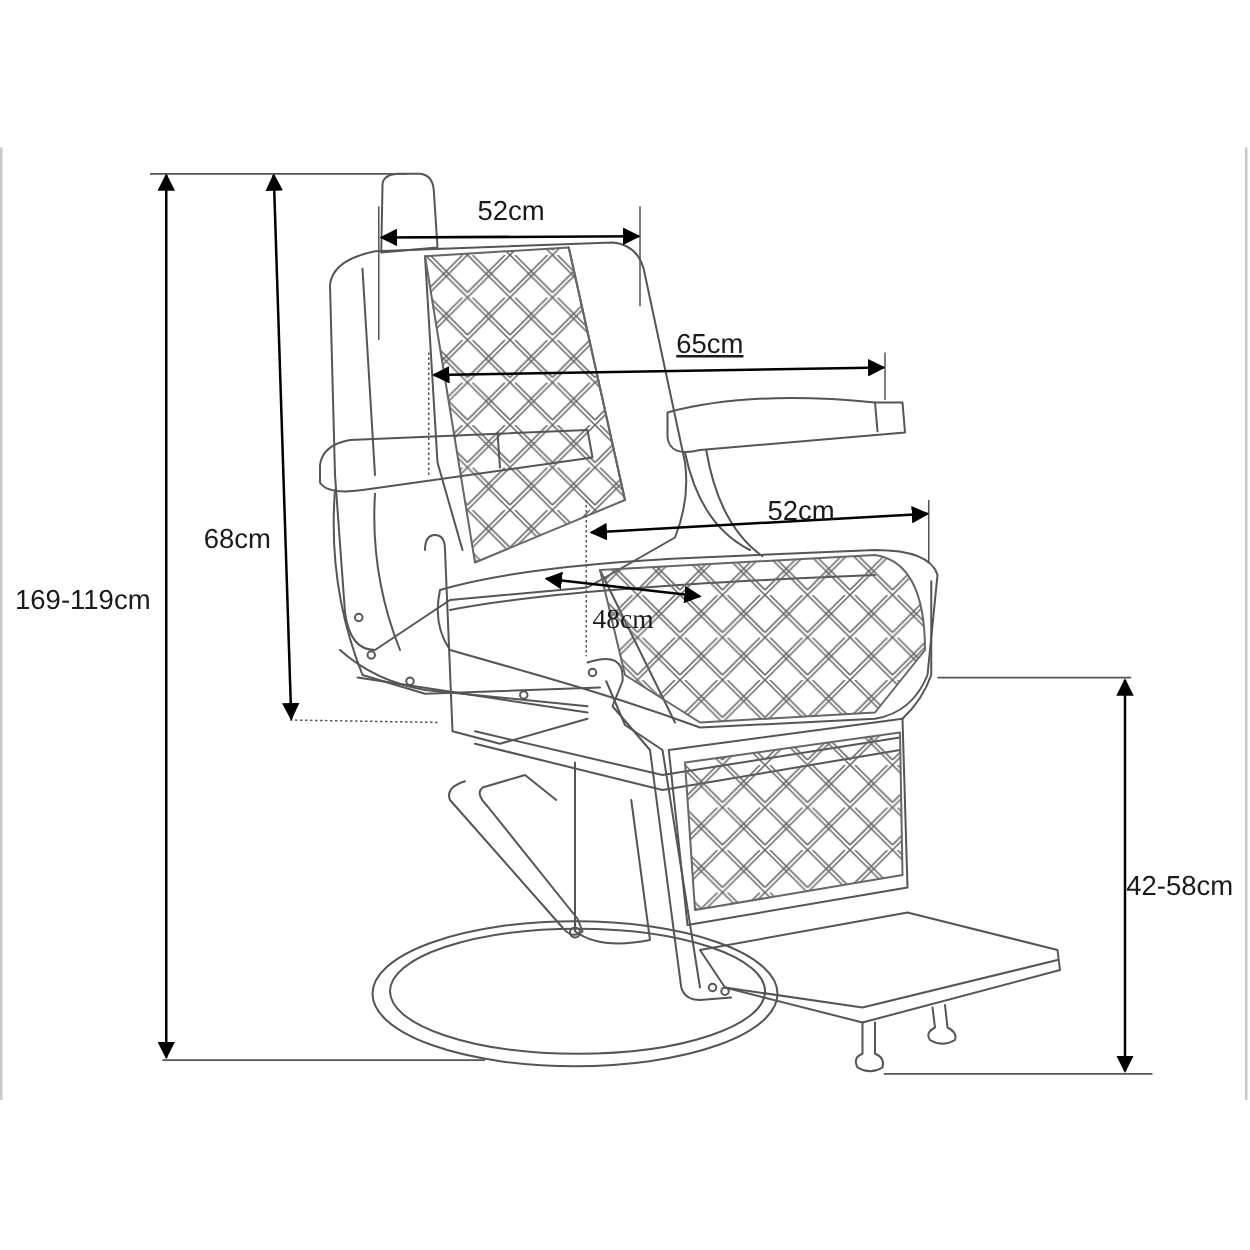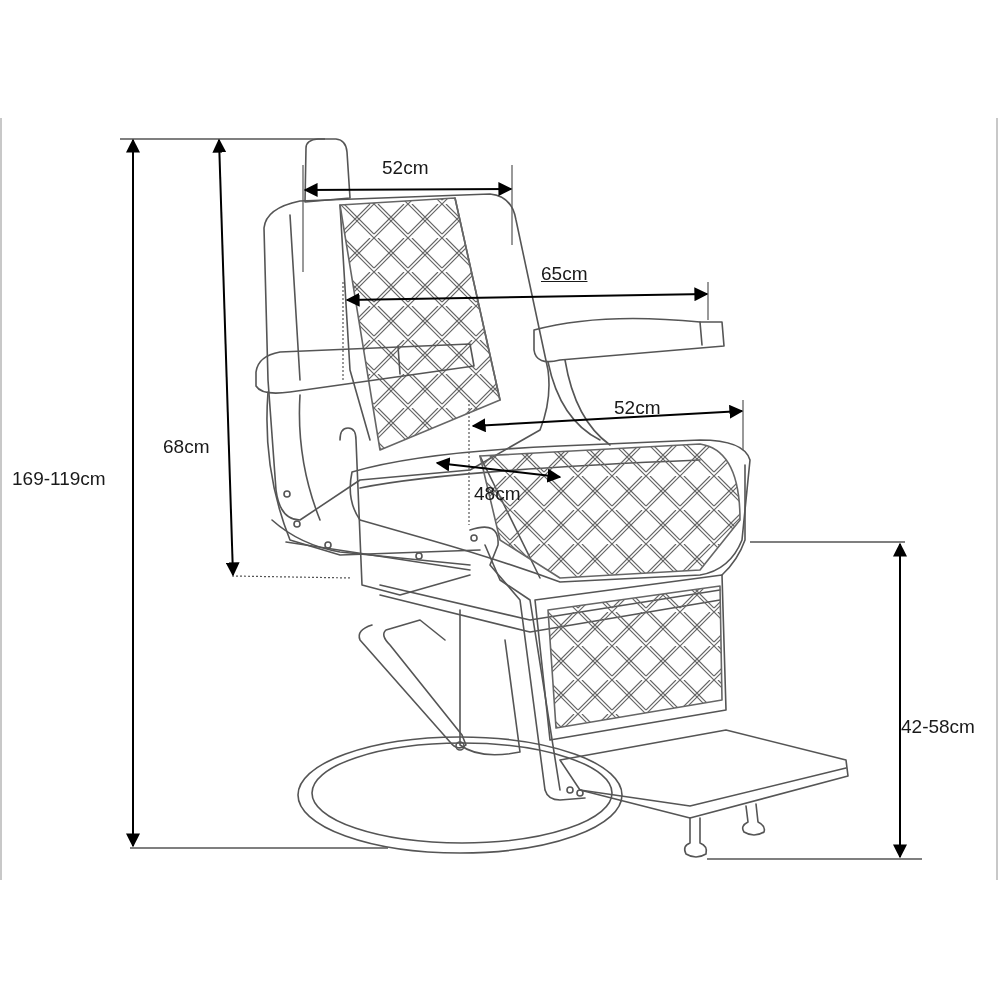--- a/index.html
+++ b/index.html
@@ -1,19 +1,19 @@
 <!DOCTYPE html>
 <html><head>
 <meta charset="utf-8">
 <style>
   html, body { margin: 0; padding: 0; background: #ffffff; }
   body { width: 1000px; height: 1000px; position: relative; overflow: hidden; font-family: "Liberation Sans", sans-serif; }
   .frame-border { position: absolute; top: 118px; width: 2px; height: 762px; background: #c8c8c8; }
   #diagram { position: absolute; left: 0; top: 0; }
-  .label { position: absolute; font-family: "Liberation Sans", sans-serif; font-size: 19px; color: #1a1a1a; white-space: nowrap; line-height: 1; }
+  .label { position: absolute; font-family: "Liberation Sans", sans-serif; font-size: 22px; color: #1a1a1a; white-space: nowrap; line-height: 1; }
 </style>
 </head>
 <body>
 
 <div class="frame-border" style="left:0;"></div>
 <div class="frame-border" style="left:996px;"></div>
 
 <svg id="diagram" width="1000" height="1000" viewBox="0 0 1000 1000" xmlns="http://www.w3.org/2000/svg">
   <defs>
     <marker id="ah" viewBox="0 0 10 10" refX="9" refY="5" markerWidth="7" markerHeight="7" orient="auto-start-reverse">
@@ -116,18 +116,18 @@
 
     <line x1="473" y1="426" x2="742" y2="411" marker-start="url(#ah)" marker-end="url(#ah)"></line>
 
     <line x1="437" y1="463" x2="560" y2="477" marker-start="url(#ah)" marker-end="url(#ah)"></line>
 
     <line x1="900" y1="544" x2="900" y2="857" marker-start="url(#ah)" marker-end="url(#ah)"></line>
   </g>
 </svg>
 
 <div class="label" style="left:12px; top:469px;">169-119cm</div>
-<div class="label" style="left:163px; top:437px;">68cm</div>
+<div class="label" style="left:163px; top:420px;">68cm</div>
 <div class="label" style="left:382px; top:158px;">52cm</div>
 <div class="label" style="left:541px; top:264px;text-decoration:underline;">65cm</div>
 <div class="label" style="left:614px; top:398px;">52cm</div>
-<div class="label" style="left:474px; top:484px;">48cm</div>
-<div class="label" style="left:901px; top:698px;margin-top:19px;">42-58cm</div>
+<div class="label" style="left:474px; top:484px;font-family:Liberation Serif, serif;">48cm</div>
+<div class="label" style="left:901px; top:698px;">42-58cm</div>
 
 </body></html>

